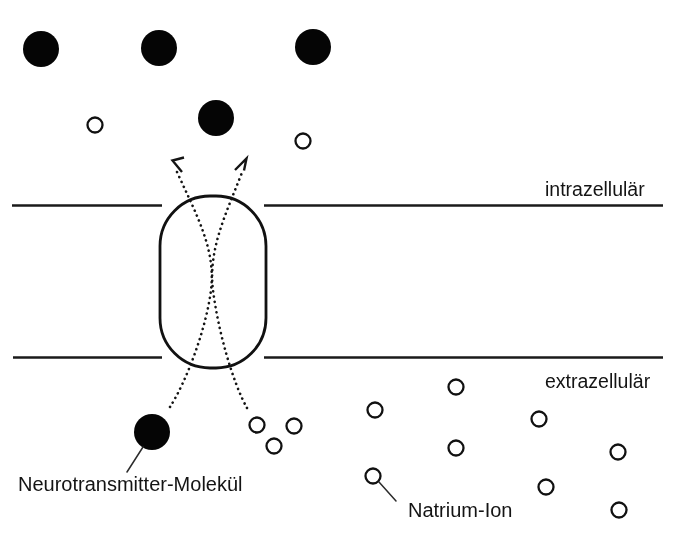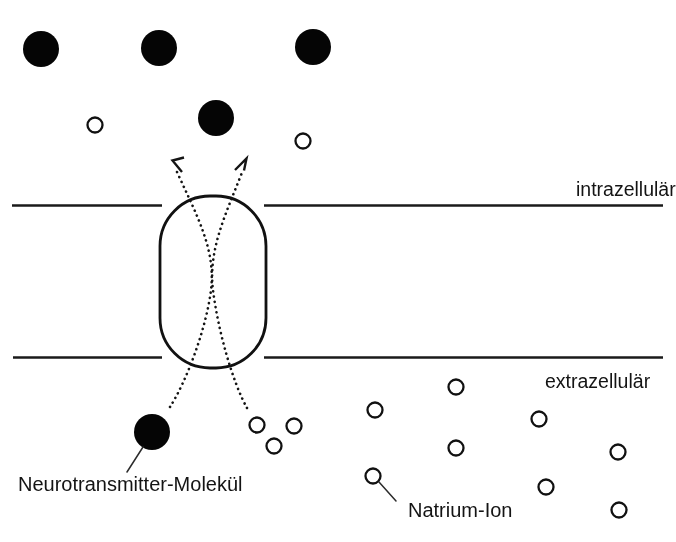--- a/index.html
+++ b/index.html
@@ -127,21 +127,21 @@
       <circle class="ion-open" cx="546" cy="487" r="7.5"></circle>
       <circle class="ion-open" cx="619" cy="510" r="7.5"></circle>
     </g>
 
     <g>
       <line class="leader-line" x1="143" y1="447" x2="127" y2="472"></line>
       <line class="leader-line" x1="379" y1="482" x2="396" y2="501"></line>
     </g>
   </svg>
 
-  <div class="diagram-label label-side" style="left:545px; top:180px;margin-left:31px;">intrazellulär</div>
+  <div class="diagram-label label-side" style="left:545px; top:180px;">intrazellulär</div>
 
   <div class="diagram-label label-side" style="left:545px; top:372px;">extrazellulär</div>
 
   <div class="diagram-label label-callout" style="left:18px; top:474px;">Neurotransmitter-Molekül</div>
 
   <div class="diagram-label label-callout" style="left:408px; top:500px;">Natrium-Ion</div>
 
 </div>
 
 </body></html>

